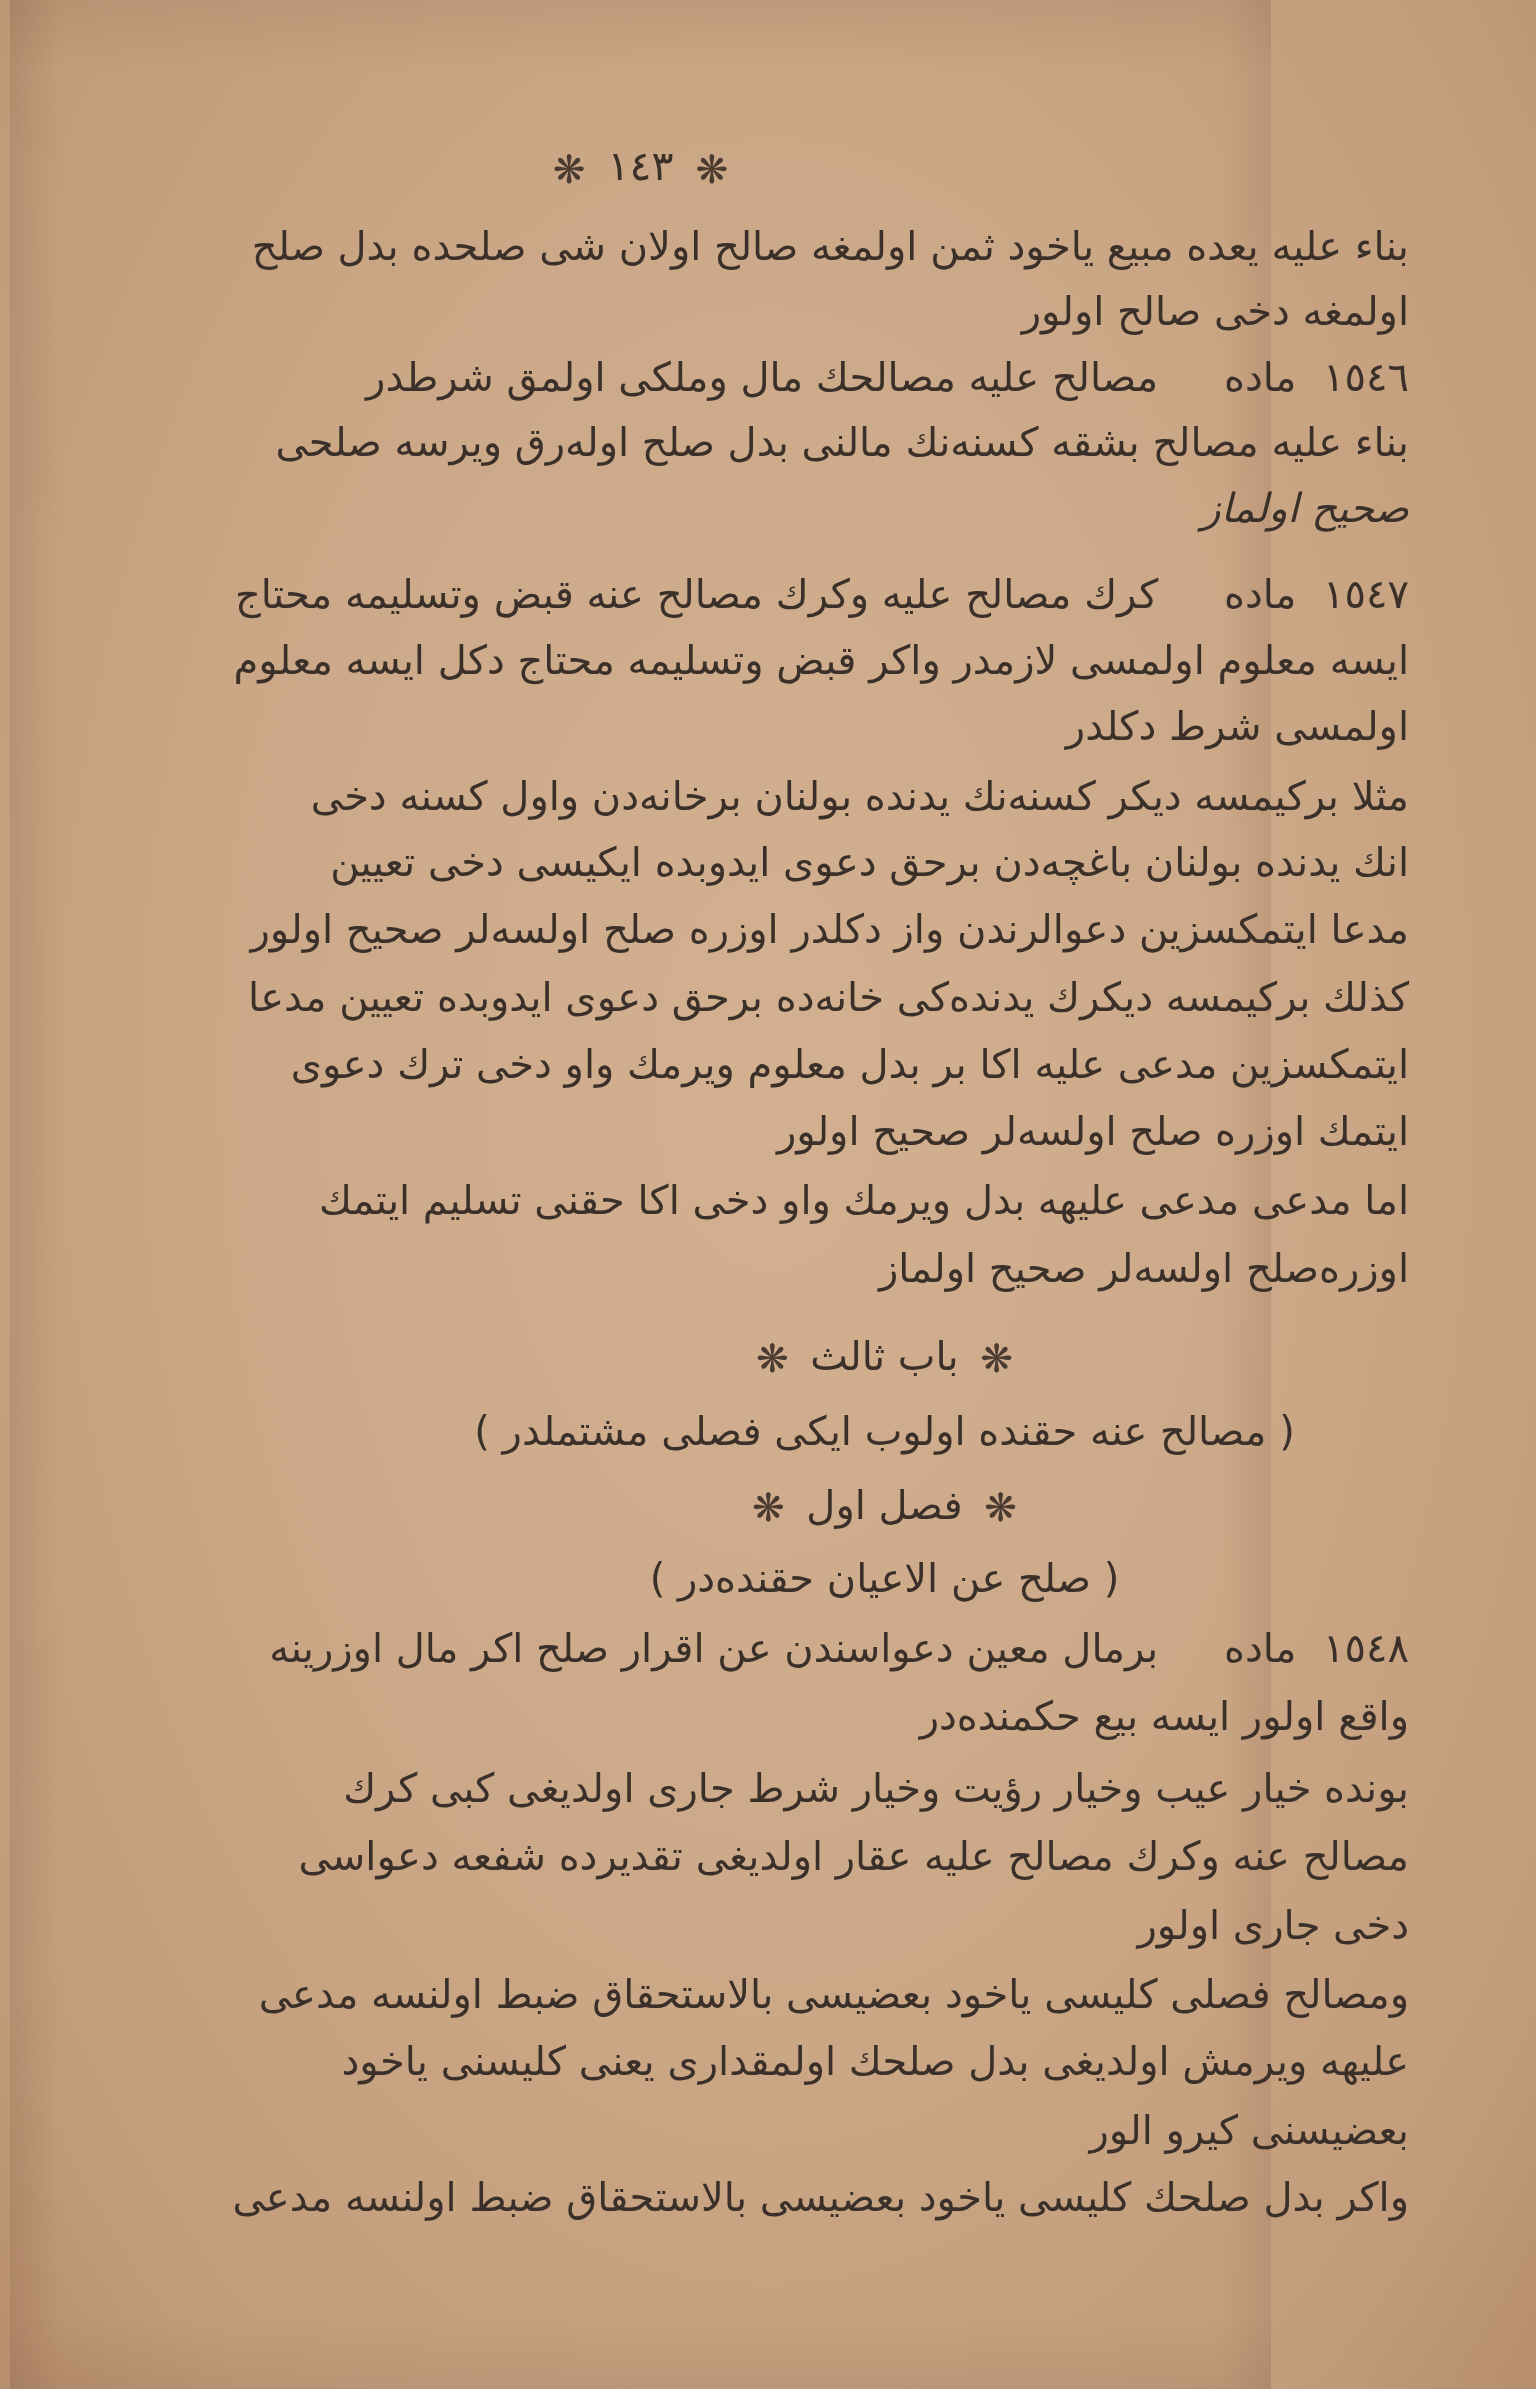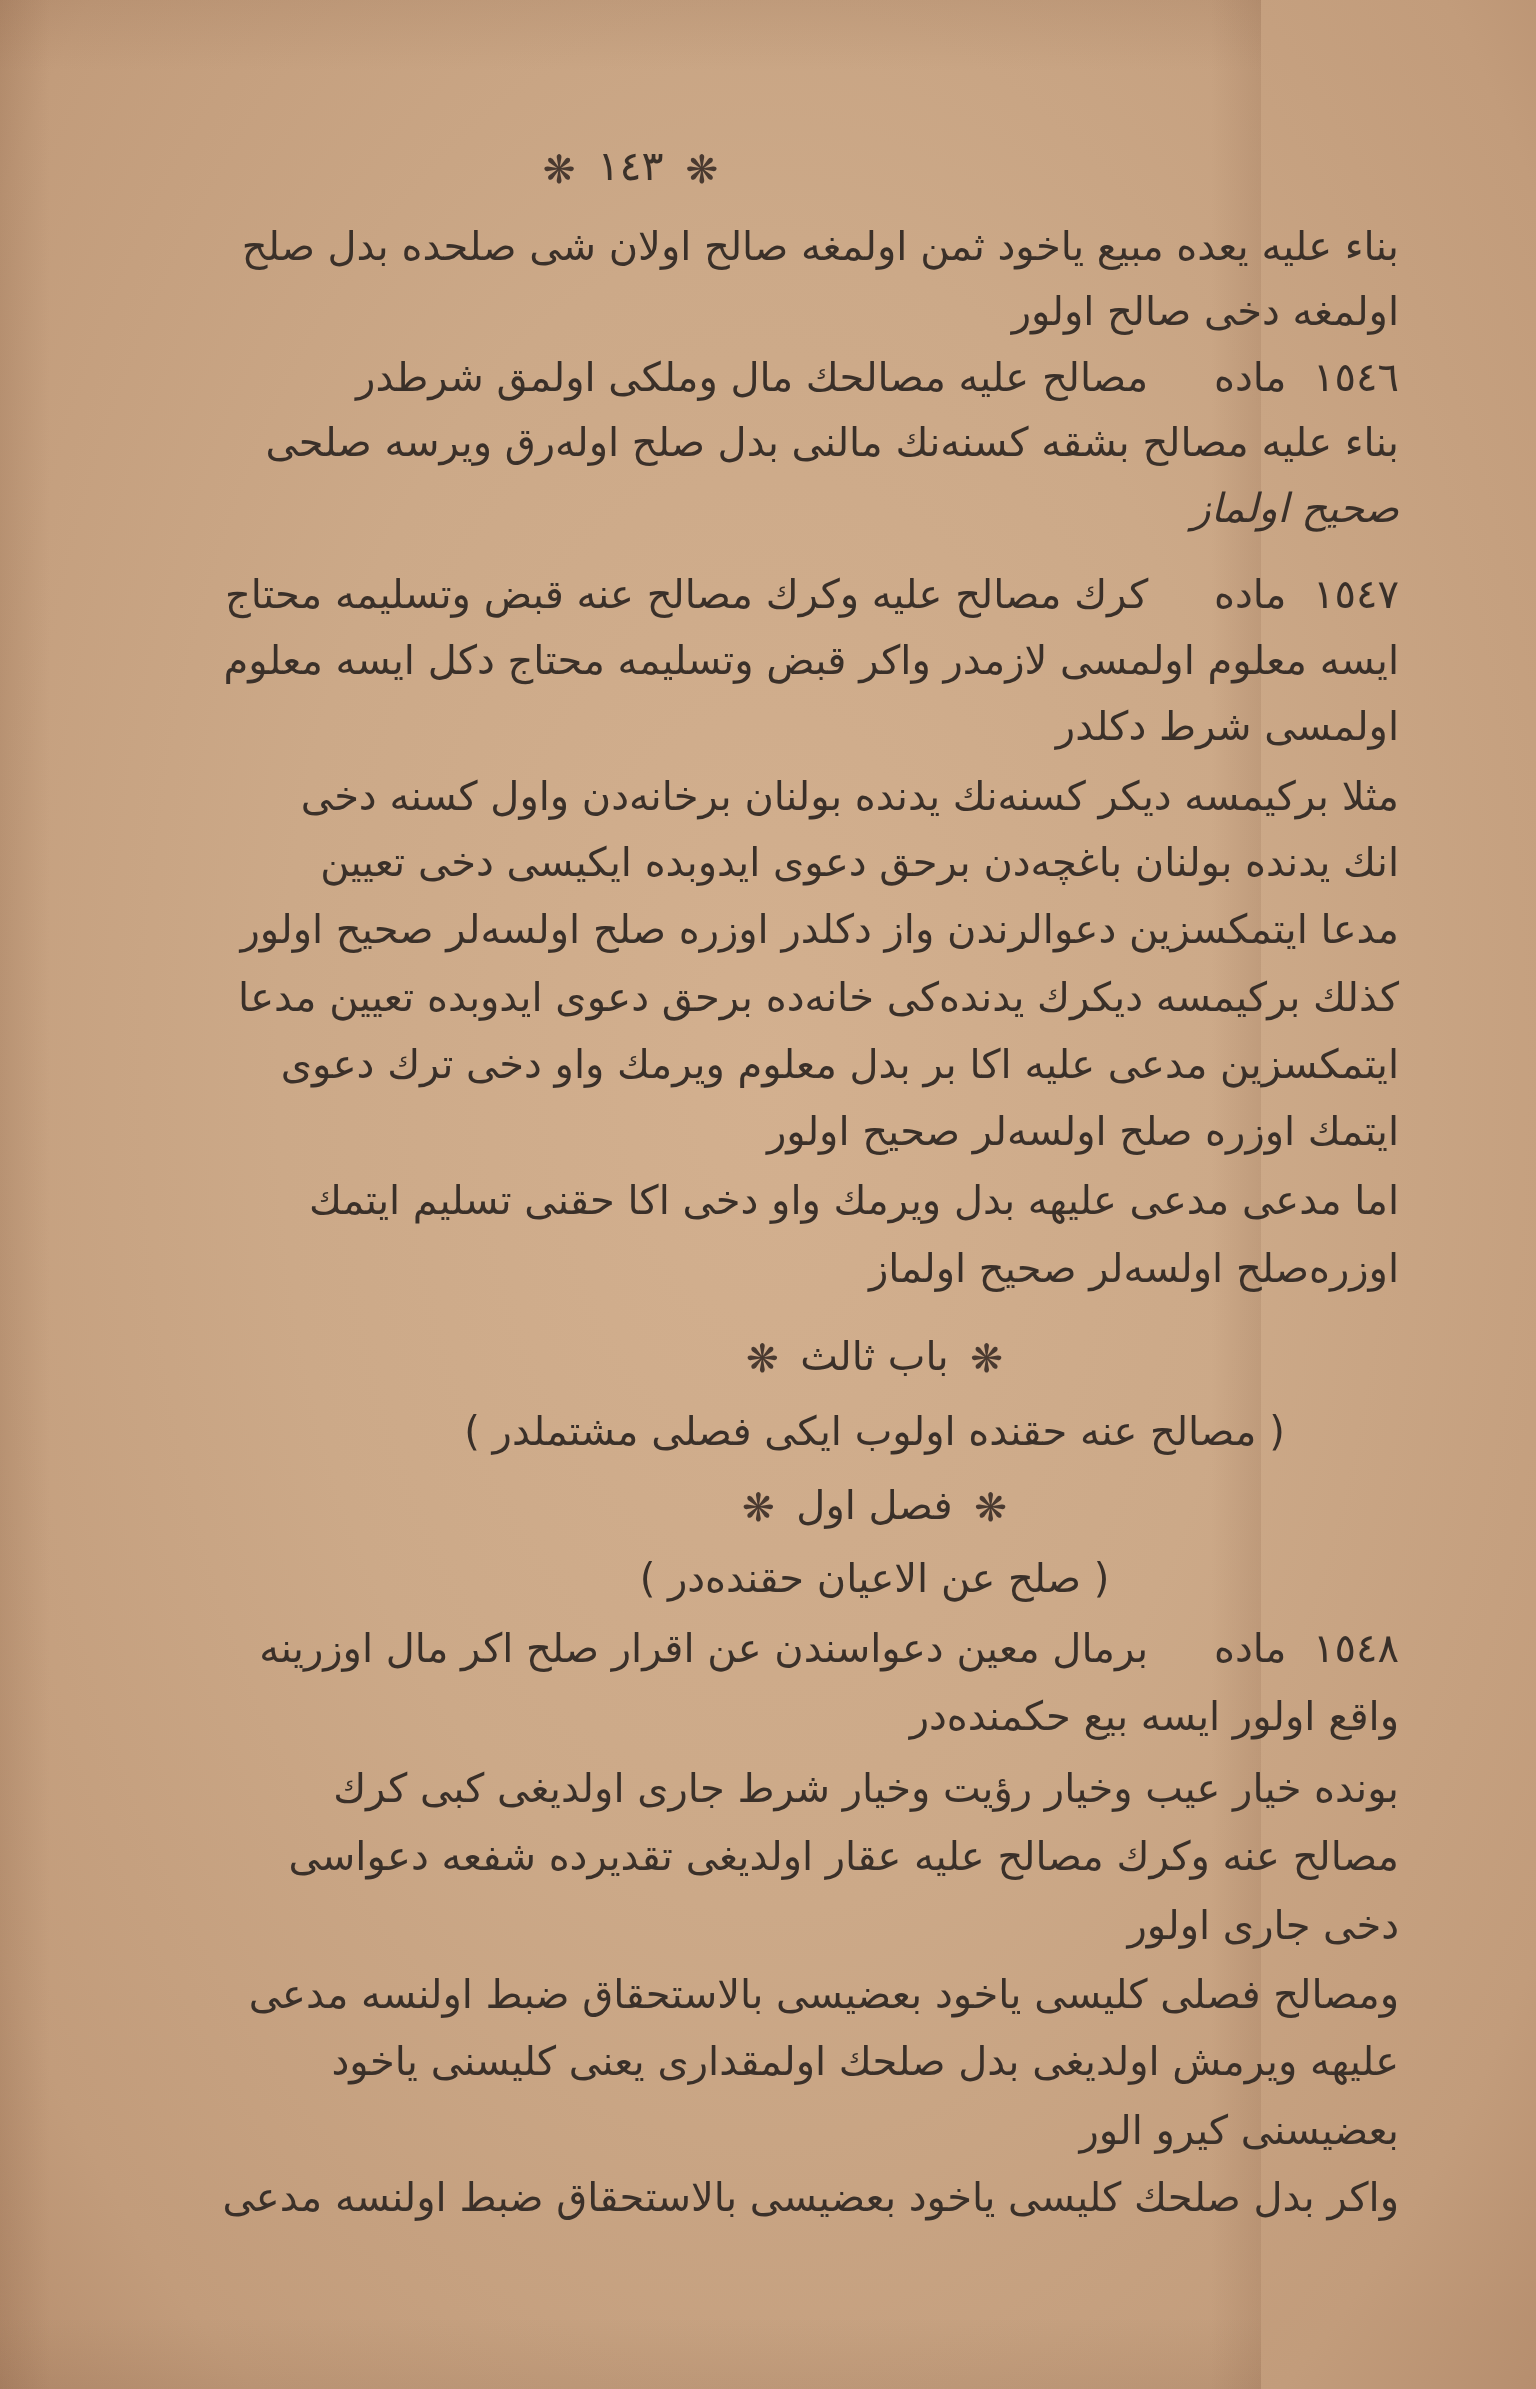--- a/index.html
+++ b/index.html
@@ -12,21 +12,21 @@
       overflow: hidden;
       background: #c9a584;
       background-image:
         radial-gradient(ellipse at 50% 45%, #d3b08f 0%, #cca988 45%, #c29c7b 85%, #b68e6e 100%);
       position: relative;
       font-family: "DejaVu Serif", "Liberation Serif", serif;
       color: #3b3129;
     }
     .page {
       position: absolute;
-      left: 0; top: 0;
+      left: 10px; top: 0;
       width: 1261px; height: 2389px;
     }
     .page::before {
       content: "";
       position: absolute;
       left: 0; top: 0; right: 0; bottom: 0;
       background:
         linear-gradient(90deg, rgba(120,80,55,0.18) 0%, rgba(0,0,0,0) 4%, rgba(0,0,0,0) 96%, rgba(120,80,55,0.15) 100%),
         linear-gradient(180deg, rgba(120,80,55,0.12) 0%, rgba(0,0,0,0) 3%, rgba(0,0,0,0) 97%, rgba(120,80,55,0.12) 100%);
       pointer-events: none;

